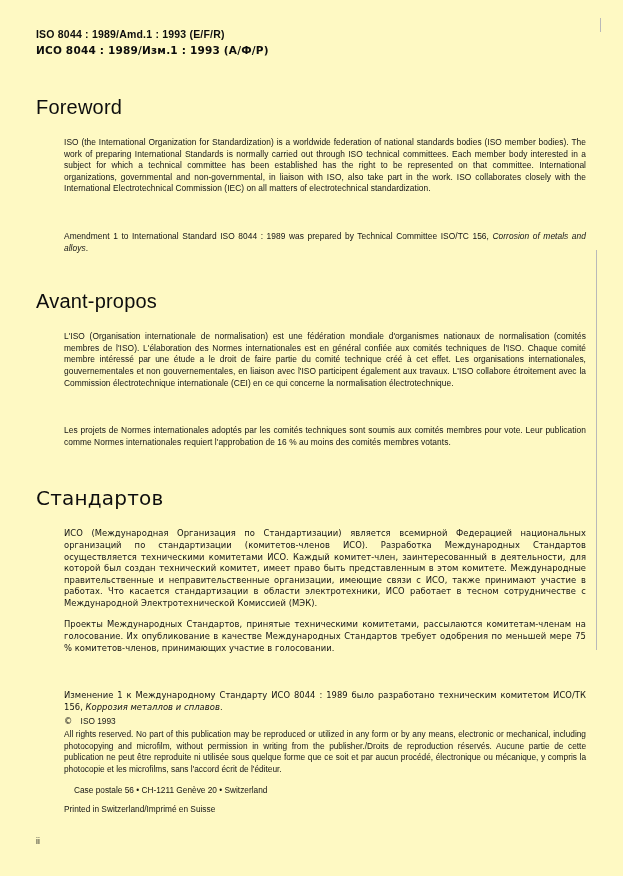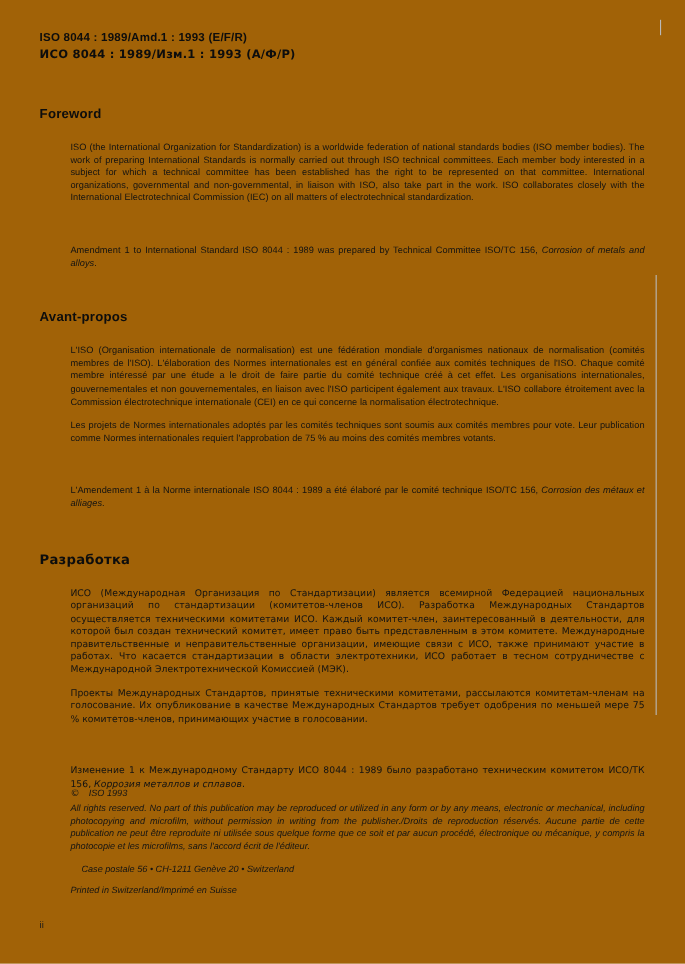--- a/index.html
+++ b/index.html
@@ -11,21 +11,21 @@
     width: 623px;
     height: 876px;
     font-family: "Liberation Sans", sans-serif;
     color: #0d0d0d;
     position: relative;
     overflow: hidden;
   }
   .page {
     position: absolute;
     inset: 0;
-    background: #a16207;
+    background: #fef9c3;
   }
   
   .edge-mark {
     position: absolute;
     background: #b9b9b9;
   }
   .content {
     position: absolute;
     left: 36px;
     top: 26px;
@@ -33,22 +33,22 @@
   }
   .doc-ref {
     font-size: 10.5px;
     font-weight: bold;
     letter-spacing: 0.2px;
     line-height: 16px;
     margin: 0 0 0 0;
   }
   .doc-ref div { white-space: nowrap; }
   h2.section-title {
-    font-size: 12px;
-    font-weight: bold;
+    font-size: 20px;
+    font-weight: normal;
     letter-spacing: 0.2px;
     margin: 0;
   }
   .blk {
     font-size: 8.4px;
     line-height: 11.6px;
     text-align: justify;
     letter-spacing: 0.05px;
     color: #121212;
   }
@@ -61,21 +61,20 @@
   .sp-pred { margin-top: 38px; }
   i, .it { font-style: italic; }
   .copyright-wrap {
     position: absolute;
     left: 36px;
     top: 716px;
     width: 550px;
     font-size: 8.3px;
     line-height: 11.4px;
     color: #141414;
-    font-style: italic;
   }
   .copy-line {
     padding-left: 28px;
     margin-bottom: 2px;
   }
   .copy-body {
     padding-left: 28px;
     text-align: justify;
   }
   .addr {
@@ -118,26 +117,25 @@
     <div class="blk indent">
       <p>ISO (the International Organization for Standardization) is a worldwide federation of national standards bodies (ISO member bodies). The work of preparing International Standards is normally carried out through ISO technical committees. Each member body interested in a subject for which a technical committee has been established has the right to be represented on that committee. International organizations, governmental and non-governmental, in liaison with ISO, also take part in the work. ISO collaborates closely with the International Electrotechnical Commission (IEC) on all matters of electrotechnical standardization.</p>
       <p><span>Amendment 1 to International Standard ISO 8044 : 1989 was prepared by Technical Committee ISO/TC 156, </span><i>Corrosion of metals and alloys</i><span>.</span></p>
     </div>
 
     <div class="sp-avant"></div>
     <h2 class="section-title">Avant-propos</h2>
     <div class="sp-after-title"></div>
     <div class="blk indent">
       <p>L'ISO (Organisation internationale de normalisation) est une fédération mondiale d'organismes nationaux de normalisation (comités membres de l'ISO). L'élaboration des Normes internationales est en général confiée aux comités techniques de l'ISO. Chaque comité membre intéressé par une étude a le droit de faire partie du comité technique créé à cet effet. Les organisations internationales, gouvernementales et non gouvernementales, en liaison avec l'ISO participent également aux travaux. L'ISO collabore étroitement avec la Commission électrotechnique internationale (CEI) en ce qui concerne la normalisation électrotechnique.</p>
-      <p>Les projets de Normes internationales adoptés par les comités techniques sont soumis aux comités membres pour vote. Leur publication comme Normes internationales requiert l'approbation de 75 % au moins des comités membres votants.</p>
-      <p><span>L'Amendement 1 à la Norme internationale ISO 8044 : 1989 a été élaboré par le comité technique ISO/TC 156, </span><i>Corrosion des métaux et alliages</i><span>.</span></p>
+      <p>Les projets de Normes internationales adoptés par les comités techniques sont soumis aux comités membres pour vote. Leur publication comme Normes internationales requiert l'approbation de 16 % au moins des comités membres votants.</p>
     </div>
 
     <div class="sp-pred"></div>
-    <h2 class="section-title cyr">Разработка</h2>
+    <h2 class="section-title cyr">Стандартов</h2>
     <div class="sp-after-title"></div>
     <div class="blk indent cyr">
       <p>ИСО (Международная Организация по Стандартизации) является всемирной Федерацией национальных организаций по стандартизации (комитетов-членов ИСО). Разработка Международных Стандартов осуществляется техническими комитетами ИСО. Каждый комитет-член, заинтересованный в деятельности, для которой был создан технический комитет, имеет право быть представленным в этом комитете. Международные правительственные и неправительственные организации, имеющие связи с ИСО, также принимают участие в работах. Что касается стандартизации в области электротехники, ИСО работает в тесном сотрудничестве с Международной Электротехнической Комиссией (МЭК).</p>
       <p>Проекты Международных Стандартов, принятые техническими комитетами, рассылаются комитетам-членам на голосование. Их опубликование в качестве Международных Стандартов требует одобрения по меньшей мере 75 % комитетов-членов, принимающих участие в голосовании.</p>
       <p><span>Изменение 1 к Международному Стандарту ИСО 8044 : 1989 было разработано техническим комитетом ИСО/ТК 156, </span><i>Коррозия металлов и сплавов</i><span>.</span></p>
     </div>
 
   </div>
 
   <div class="copyright-wrap">

